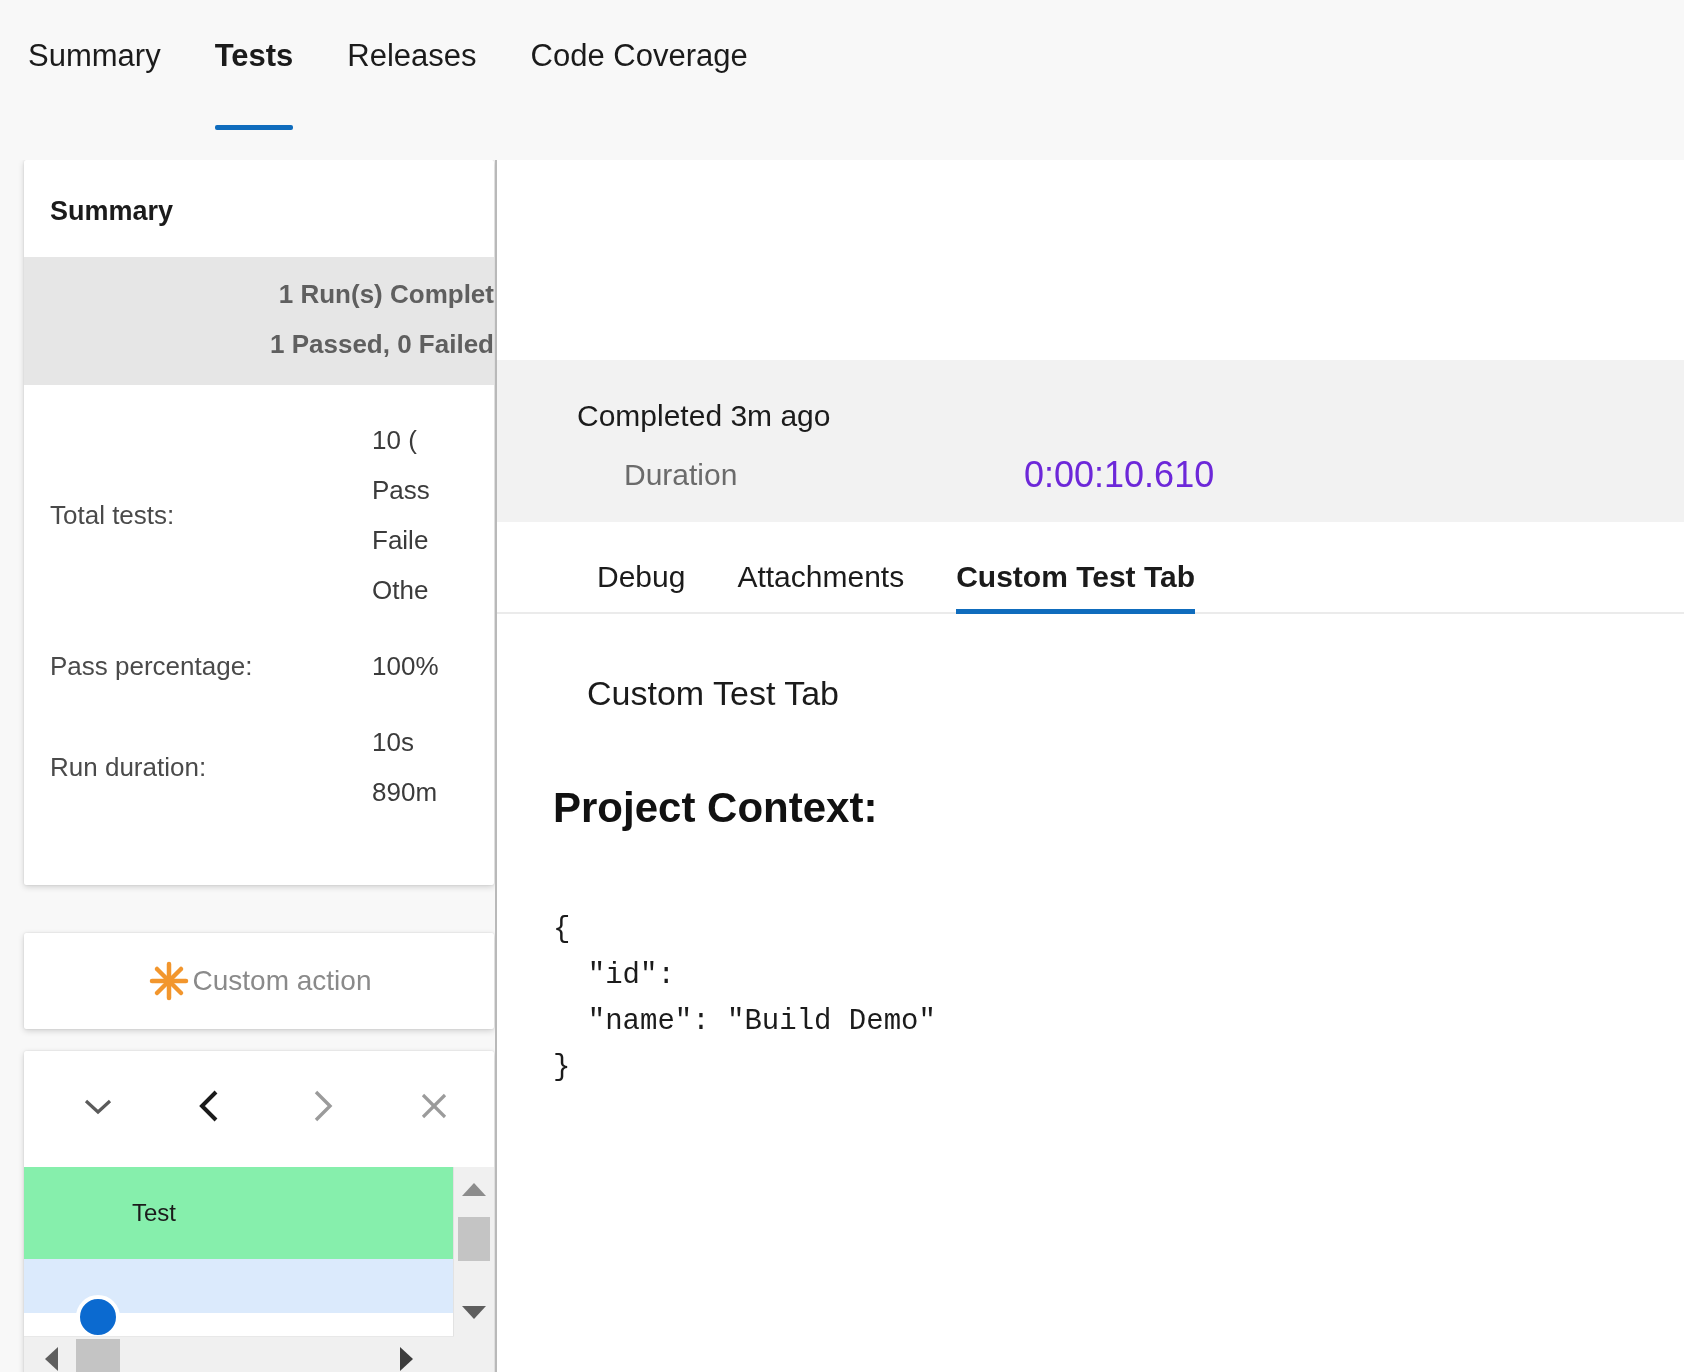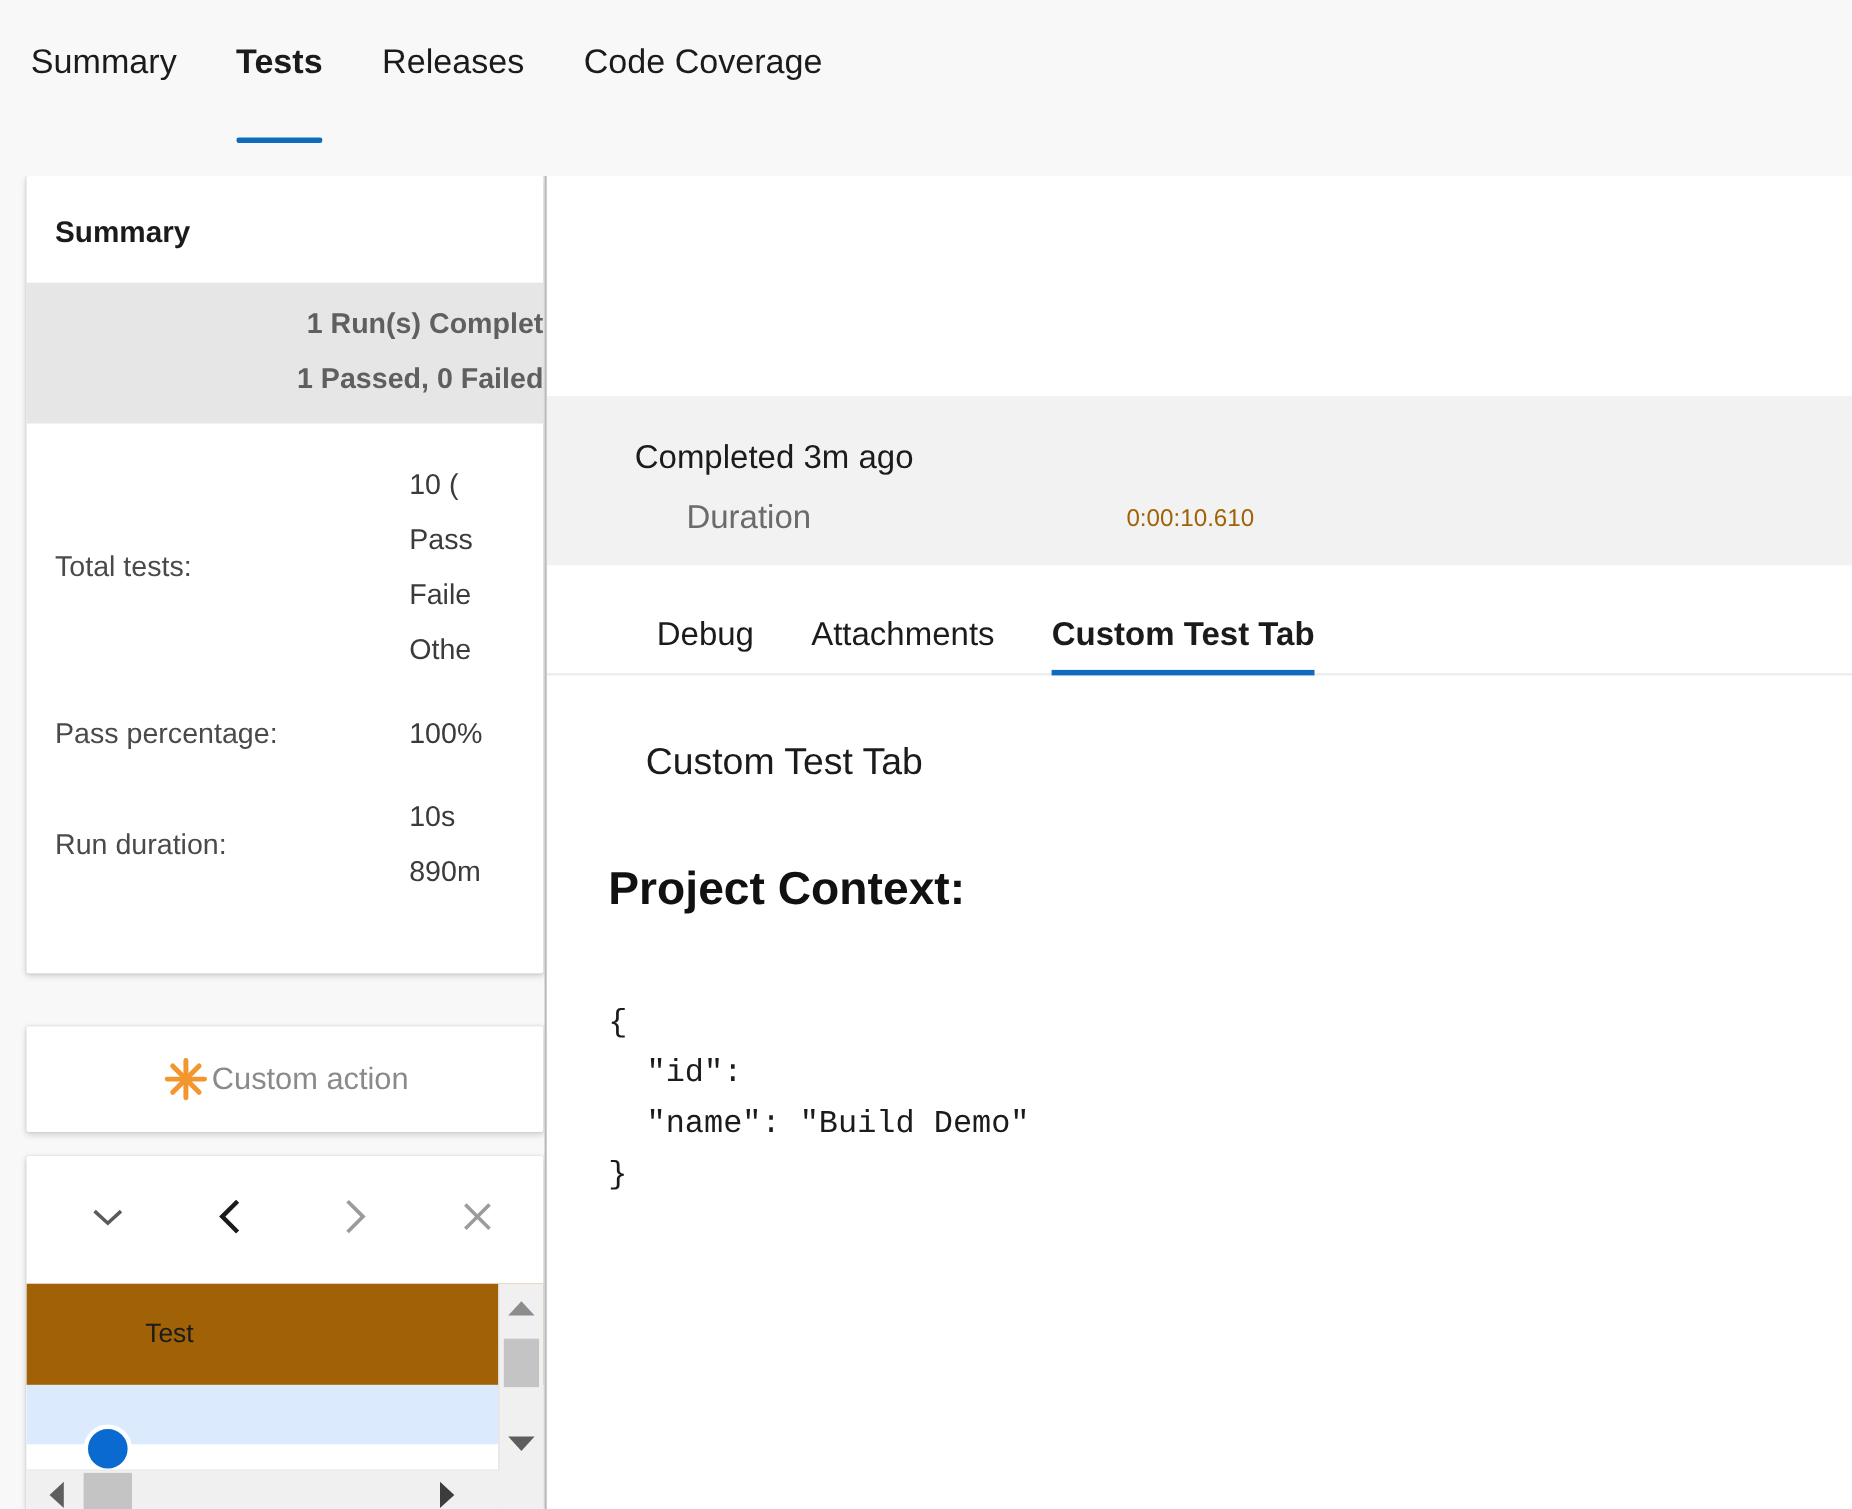--- a/index.html
+++ b/index.html
@@ -171,21 +171,21 @@
     right: 0;
     top: 116px;
     bottom: 0;
     background: #ffffff;
   }
   #grid-header {
     height: 92px;
     display: flex;
     align-items: center;
     padding-left: 0;
-    background: #a16207;
+    background: #86efac;
   }
   #grid-header .col {
     font-size: 24px;
     color: #1b1b1b;
     width: 260px;
     text-align: center;
   }
   #grid-row-selected {
     height: 54px;
     background: #dbeafc;
@@ -304,22 +304,22 @@
     padding-left: 80px;
     margin-top: 12px;
   }
   #detail-duration-label {
     font-size: 30px;
     color: #6b6b6b;
     width: 400px;
     margin-left: 47px;
   }
   #detail-duration-value {
-    font-size: 22px;
-    color: #a16207;
+    font-size: 36px;
+    color: #6d28d9;
   }
 
   #detail-tabs {
     position: absolute;
     left: 0;
     top: 360px;
     right: 0;
     display: flex;
     align-items: flex-end;
     padding-left: 100px;

